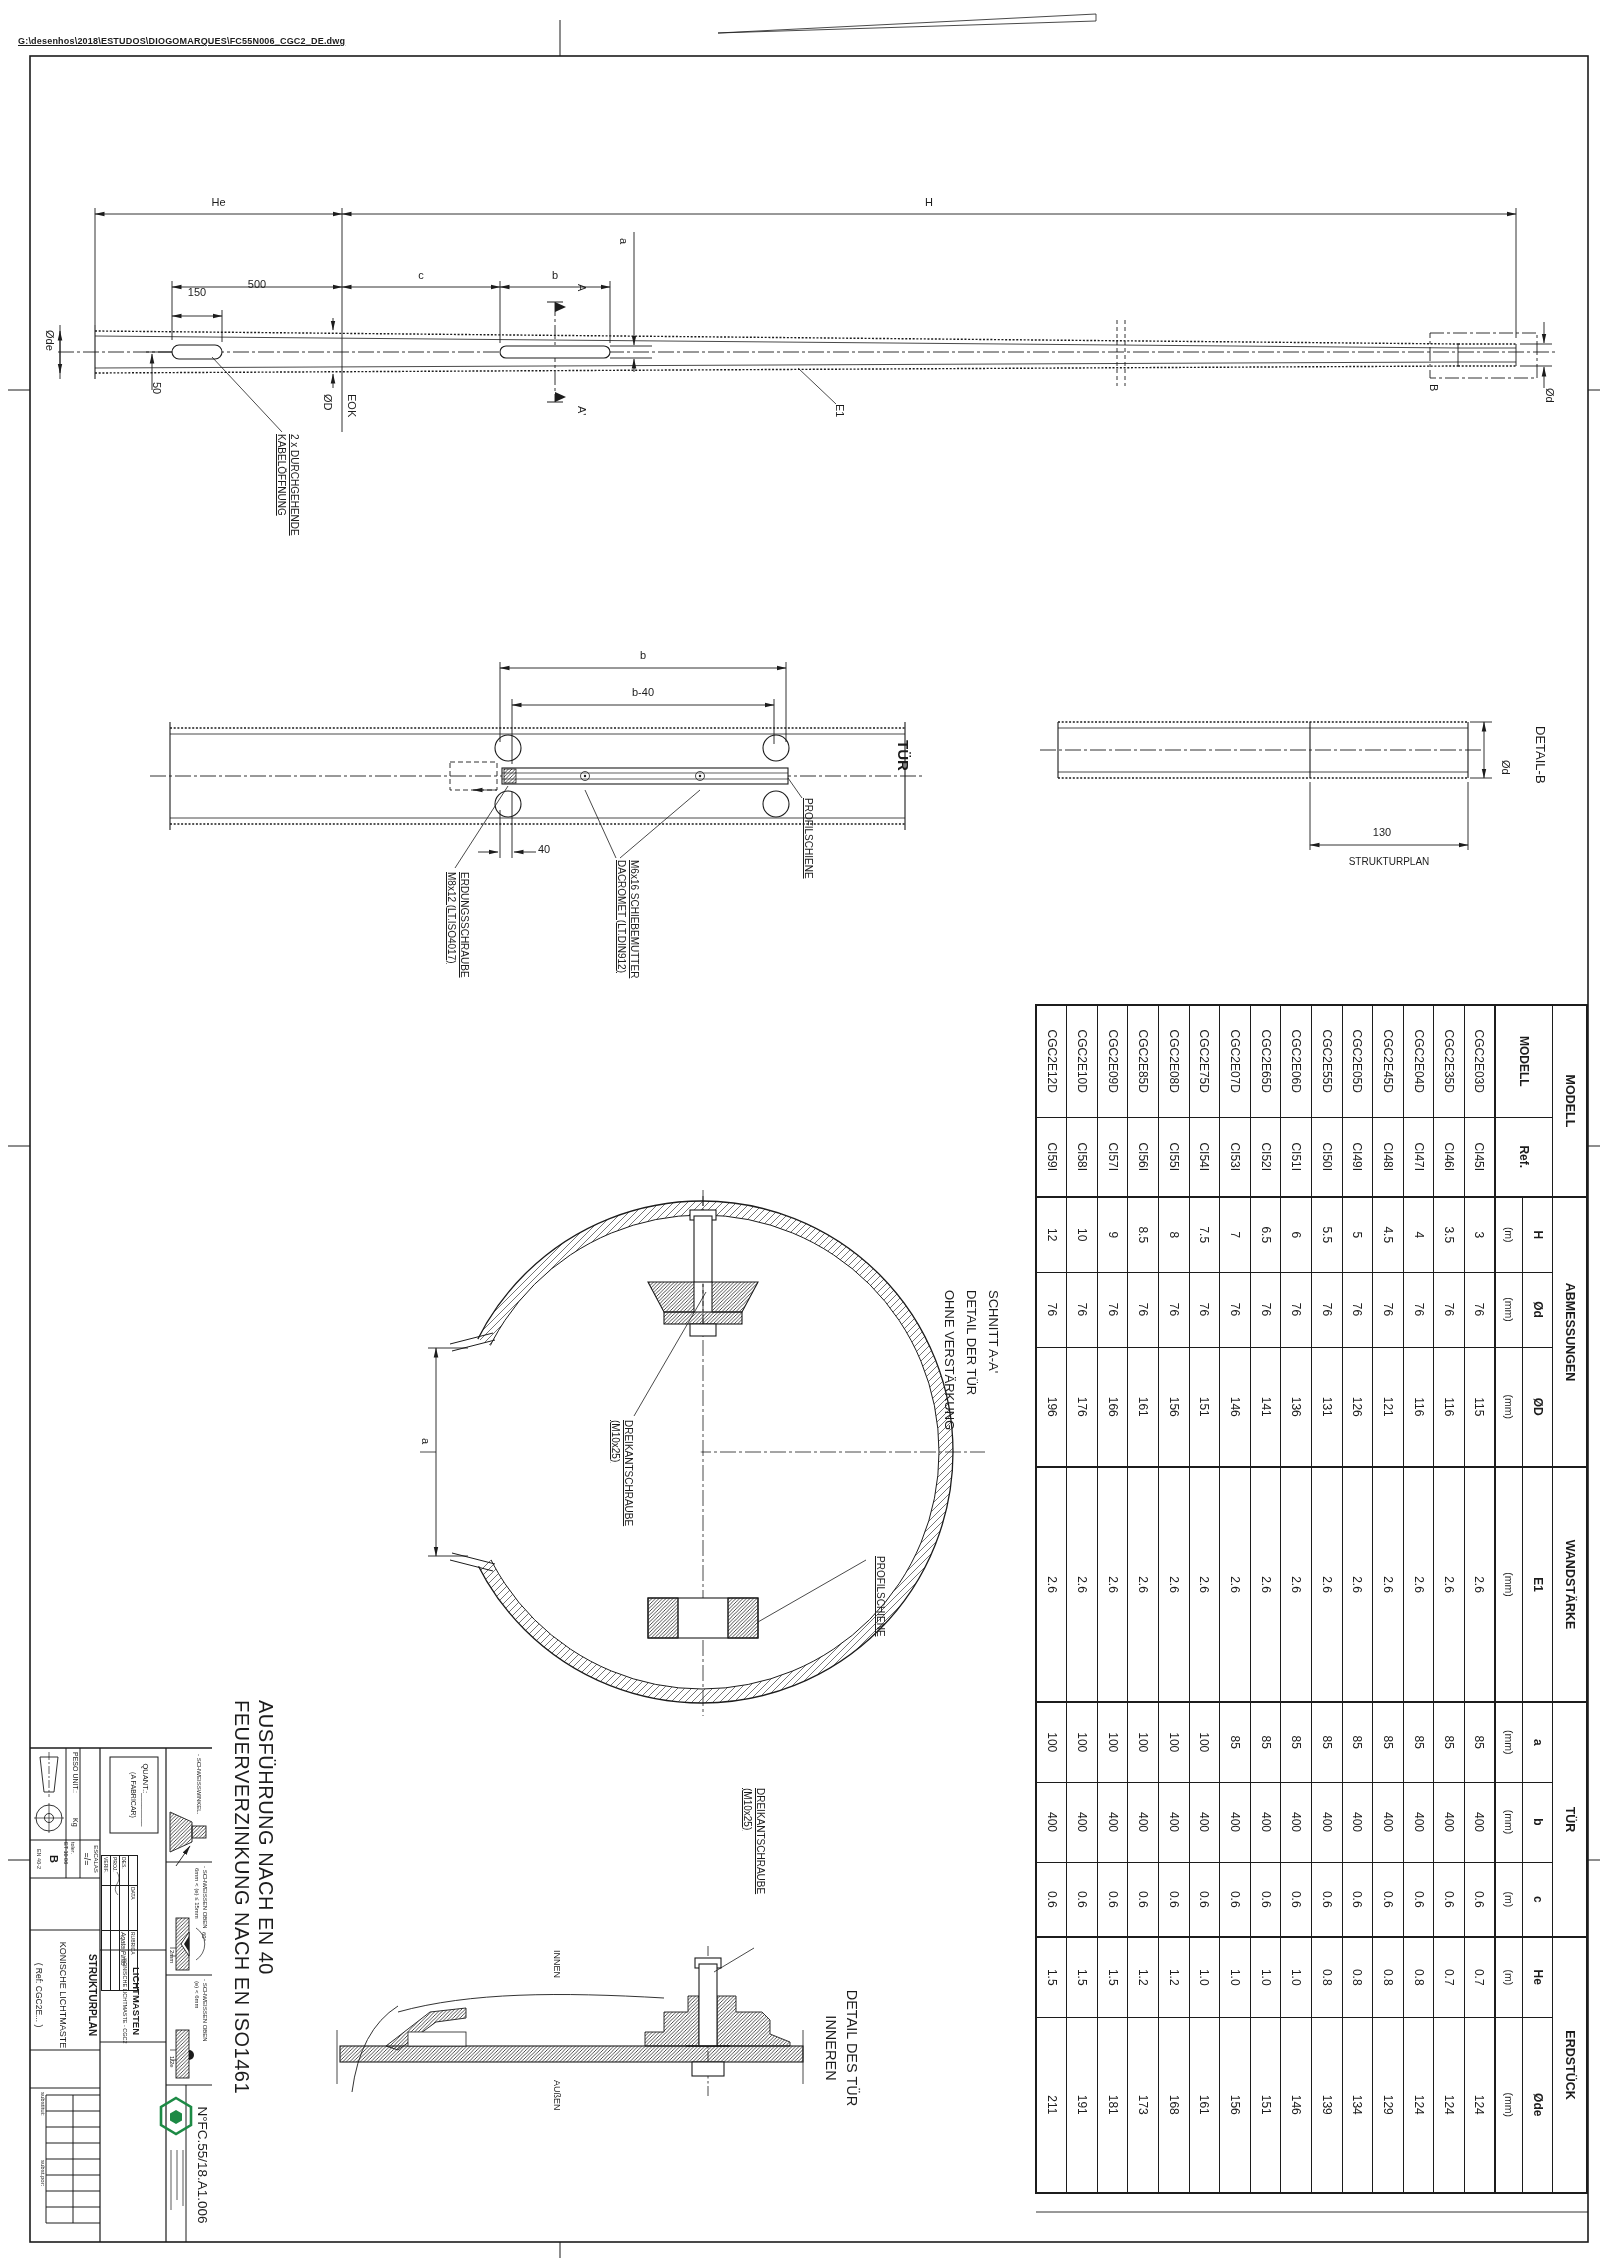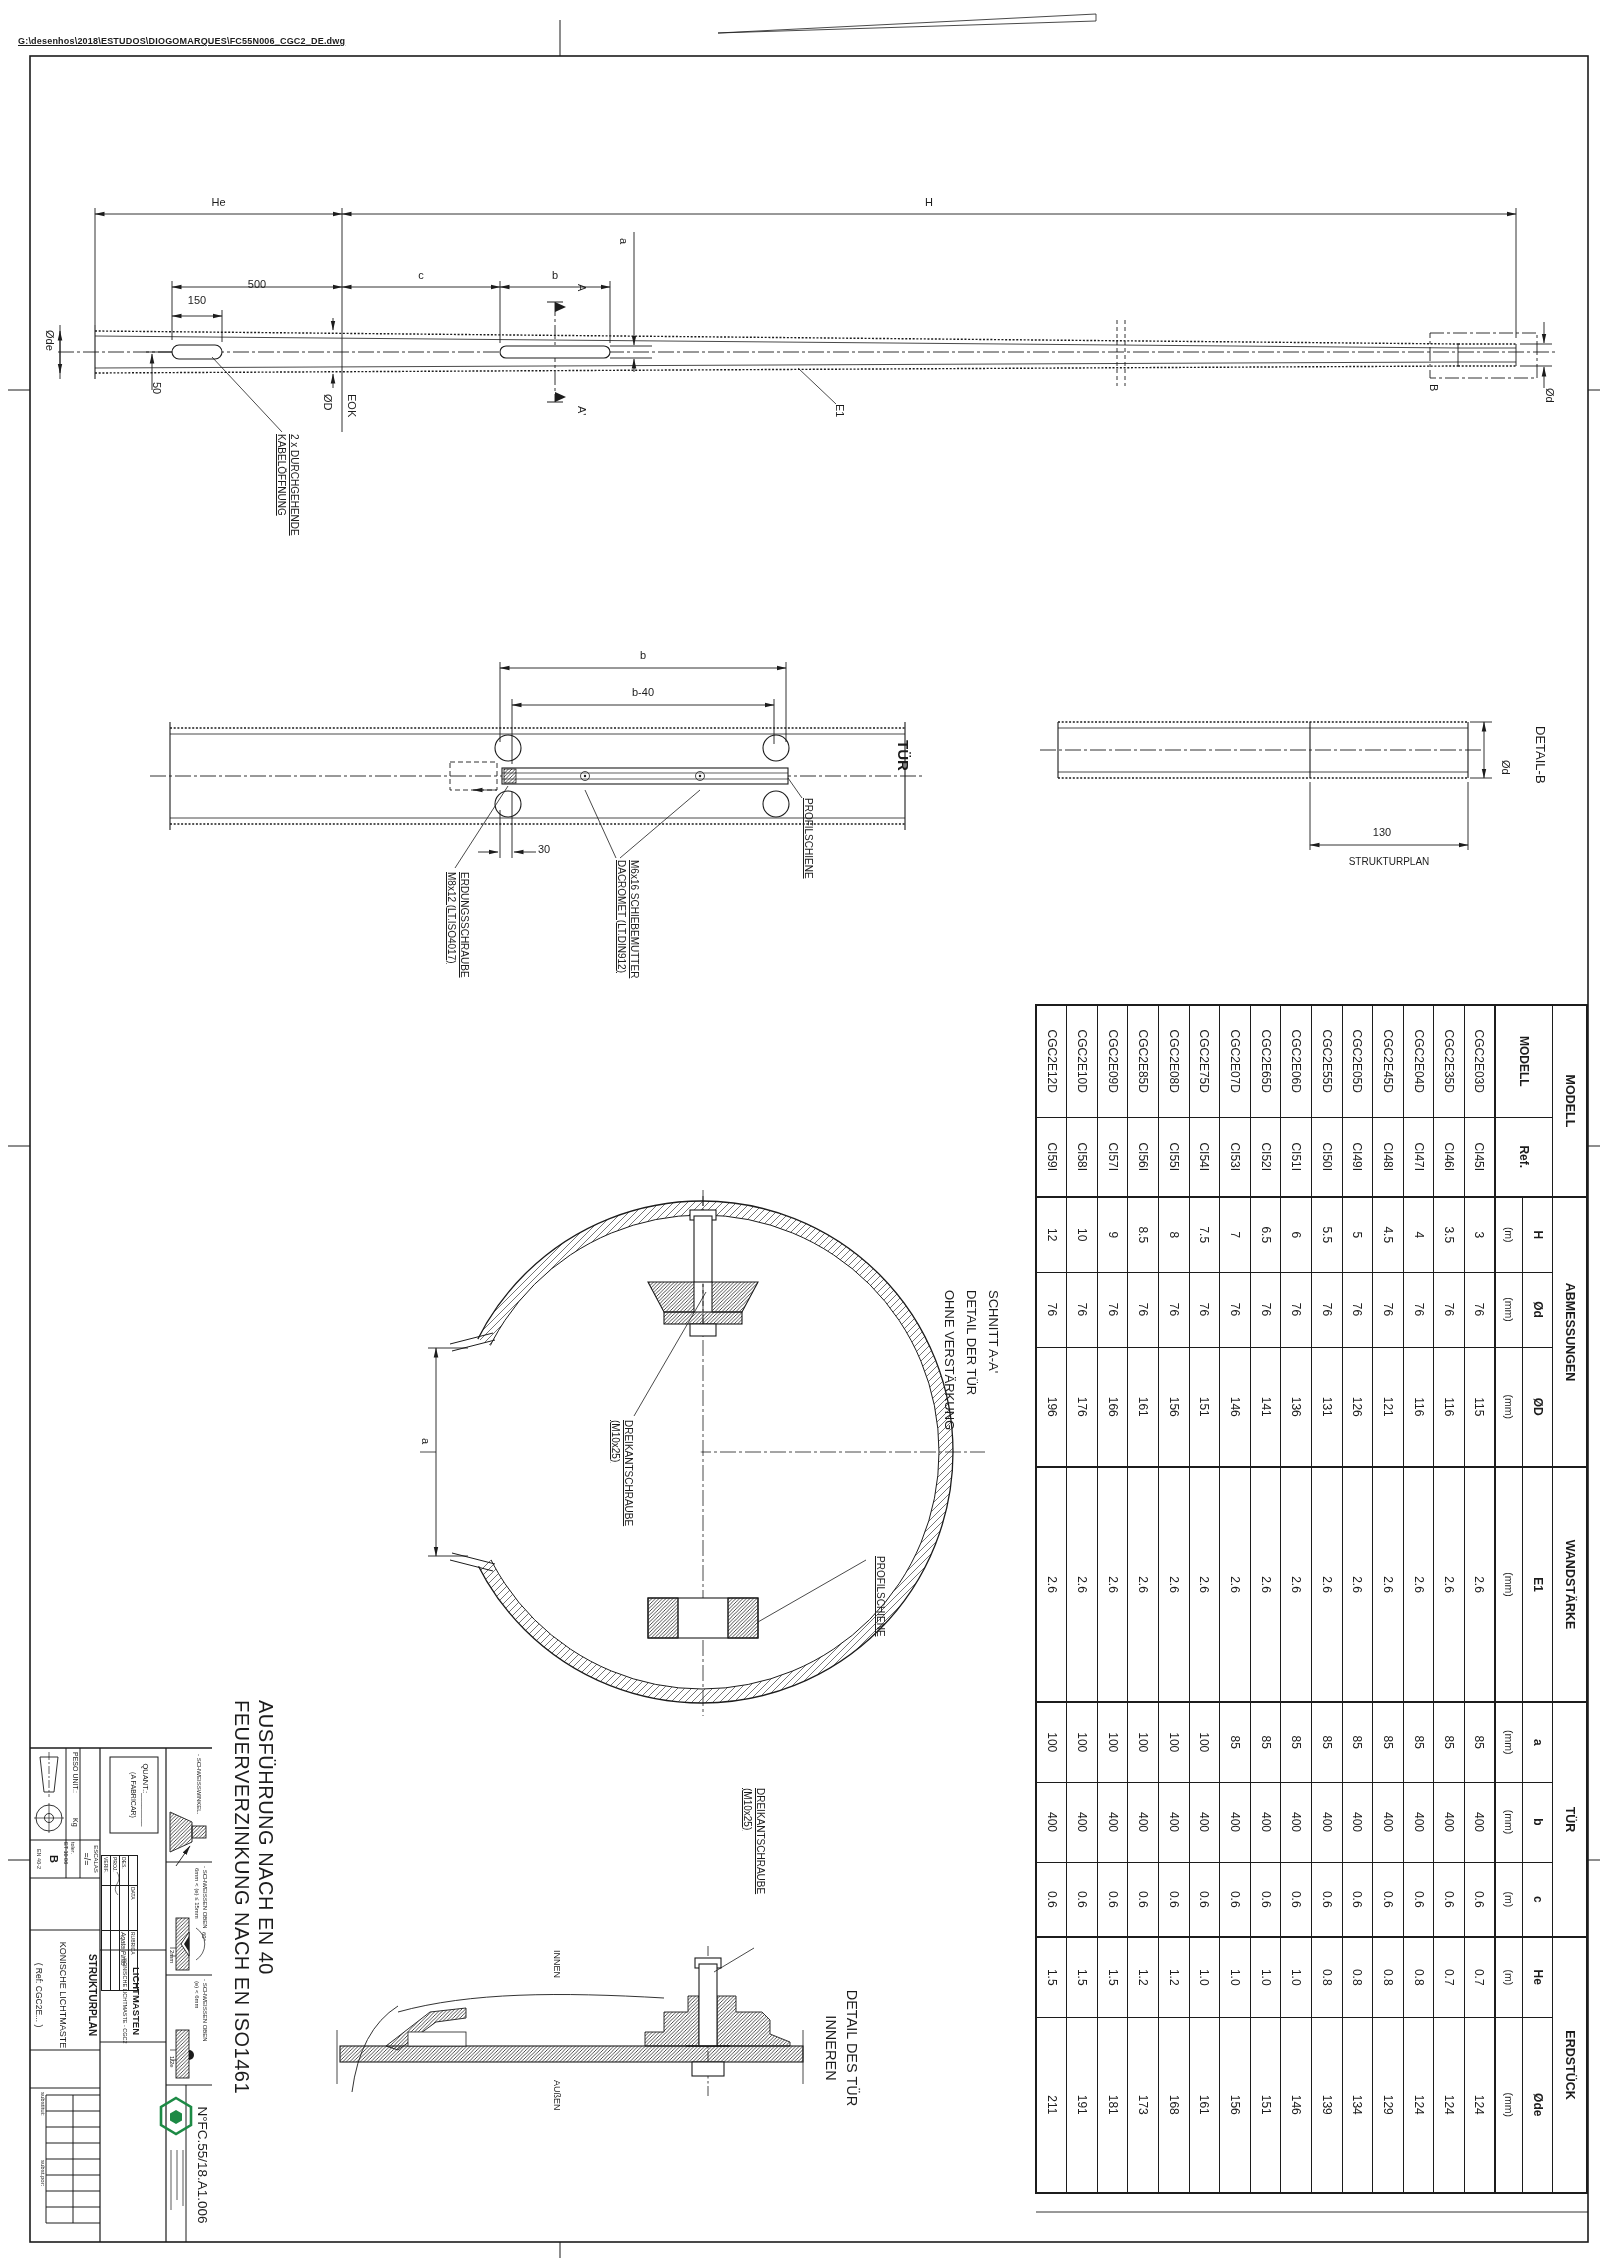--- a/index.html
+++ b/index.html
@@ -245,41 +245,41 @@
       <path d="M1036,2212 H1588" stroke-width="0.9"></path>
     </g>
   </g>
 </svg>
 
 <div class="path">G:\desenhos\2018\ESTUDOS\DIOGOMARQUES\FC55N006_CGC2_DE.dwg</div>
 
 <div class="hl ctr" style="left:95px;top:196px;width:247px">He</div>
 <div class="hl ctr" style="left:342px;top:196px;width:1174px">H</div>
 <div class="hl ctr" style="left:172px;top:278px;width:170px">500</div>
-<div class="hl ctr" style="left:172px;top:294px;width:50px">150</div>
+<div class="hl ctr" style="left:172px;top:286px;width:50px">150</div>
 <div class="hl ctr" style="left:342px;top:269px;width:158px">c</div>
 <div class="hl ctr" style="left:500px;top:269px;width:110px">b</div>
 <div class="r" style="left:630px;top:238px">a</div>
 <div class="r" style="left:163px;top:382px">50</div>
 <div class="r" style="left:56px;top:330px">Øde</div>
 <div class="r" style="left:334px;top:394px">ØD</div>
 <div class="r" style="left:358px;top:394px">EOK</div>
 <div class="r" style="left:588px;top:284px">A</div>
 <div class="r" style="left:588px;top:406px">A'</div>
 <div class="r" style="left:846px;top:404px">E1</div>
 <div class="r" style="left:1440px;top:384px">B</div>
 <div class="r" style="left:1556px;top:388px">Ød</div>
 <div class="r lbl" style="left:300px;top:434px">
   <div class="u">2 x DURCHGEHENDE</div>
   <div class="u">KABELÖFFNUNG</div>
 </div>
 
 <div class="hl ctr" style="left:500px;top:649px;width:286px">b</div>
 <div class="hl ctr" style="left:512px;top:686px;width:262px">b-40</div>
-<div class="hl" style="left:538px;top:843px">30</div>
+<div class="hl" style="left:538px;top:843px">40</div>
 <div class="r t15" style="left:912px;top:740px">TÜR</div>
 <div class="r lbl" style="left:470px;top:872px">
   <div class="u">ERDUNGSSCHRAUBE</div>
   <div class="u">M8x12 (LT.ISO4017)</div>
 </div>
 <div class="r lbl" style="left:640px;top:860px">
   <div class="u">M6x16 SCHIEBEMUTTER</div>
   <div class="u">DACROMET (LT.DIN912)</div>
 </div>
 <div class="r lbl" style="left:814px;top:798px">

